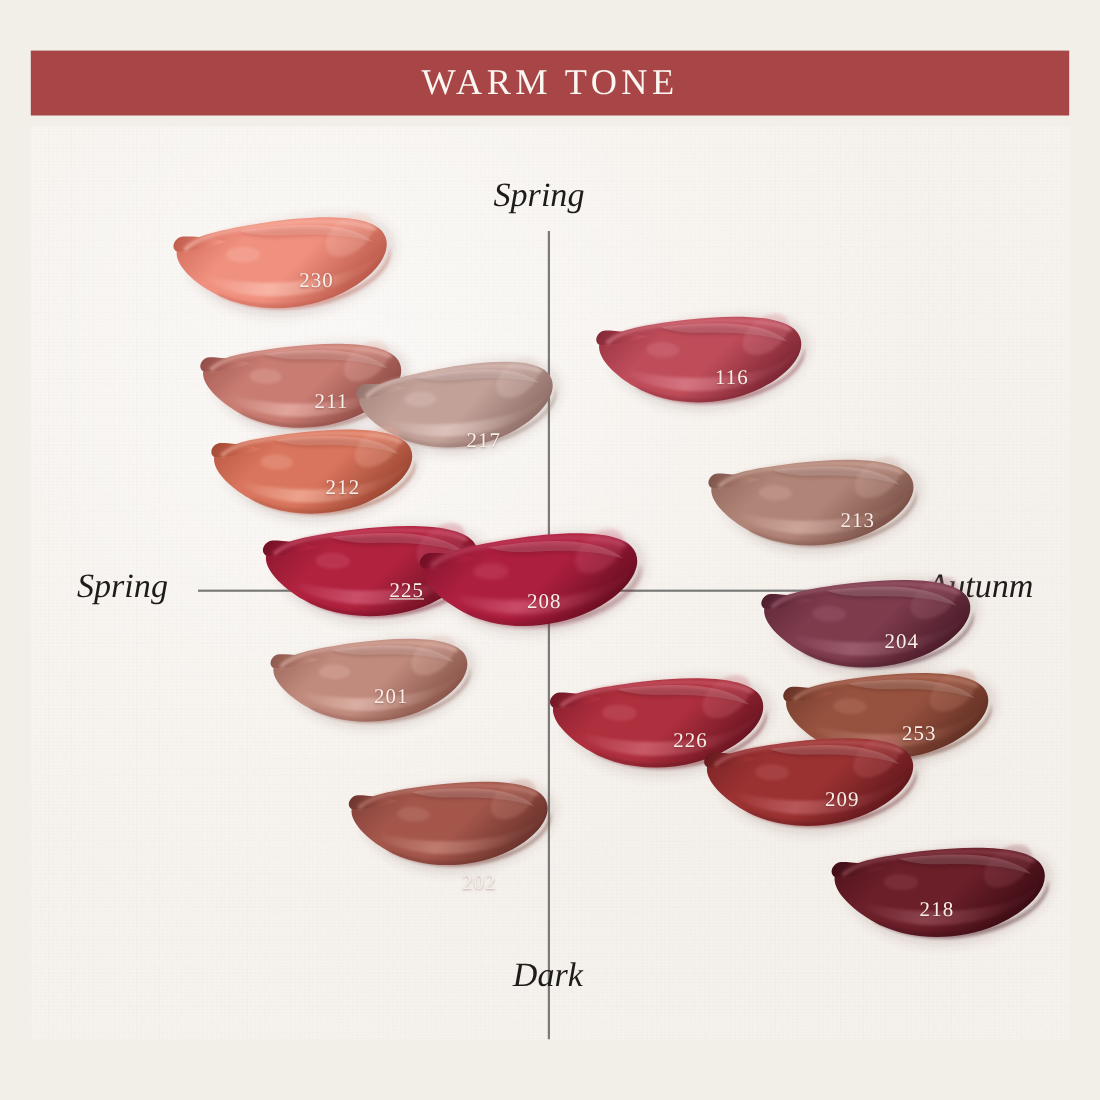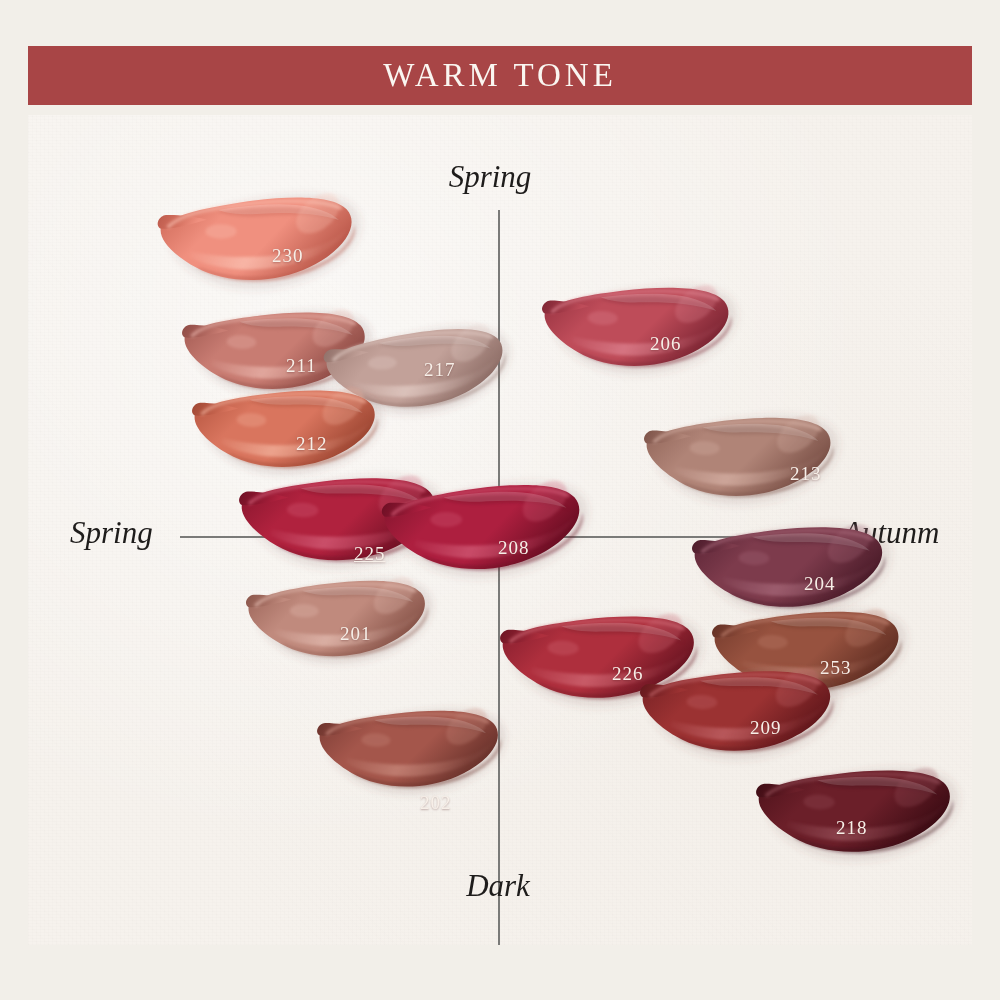--- a/index.html
+++ b/index.html
@@ -308,21 +308,21 @@
 
     <path d="M14,15 C30,9 54,15 88,25 C122,35 158,51 172,66" fill="none" stroke="url(#rim_g2)" stroke-width="3.4" stroke-linecap="round" filter="url(#soft_g2)"></path>
 
     <ellipse cx="150" cy="62" rx="24" ry="15" fill="#E4CEC7" opacity="0.28" transform="rotate(-16 150 62)" filter="url(#soft_g2)"></ellipse>
 
     <path d="M26,64 C48,86 86,103 124,106 C150,108 170,100 178,86 C176,102 150,112 118,110 C78,107 42,88 22,62 Z" fill="#8F6F68" opacity="0.42" filter="url(#soft_g2)"></path>
 
     <ellipse cx="58" cy="40" rx="15" ry="7" fill="#E4CEC7" opacity="0.30" transform="rotate(24 58 40)" filter="url(#soft_g2)"></ellipse>
   </svg>
         </div>
-        <div class="swatch-number" style="left: 396px; top: 244px;">217</div>
+        <div class="swatch-number" style="left: 396px; top: 275px;">217</div>
         <div class="swatch" style="left: 168px; top: 250px; transform: rotate(-22deg) scale(0.98);">
           <svg width="190" height="112" viewBox="0 0 190 112">
     <defs>
       <linearGradient id="body_g3" x1="0%" y1="0%" x2="78%" y2="100%">
         <stop offset="0%" stop-color="#BB5A45"></stop>
         <stop offset="28%" stop-color="#D9755E"></stop>
         <stop offset="62%" stop-color="#D9755E"></stop>
         <stop offset="100%" stop-color="#9E4733"></stop>
       </linearGradient>
       <linearGradient id="tail_g3" x1="0%" y1="0%" x2="100%" y2="60%">
@@ -424,21 +424,21 @@
 
     <path d="M14,15 C30,9 54,15 88,25 C122,35 158,51 172,66" fill="none" stroke="url(#rim_g4)" stroke-width="3.4" stroke-linecap="round" filter="url(#soft_g4)"></path>
 
     <ellipse cx="150" cy="62" rx="24" ry="15" fill="#D4607A" opacity="0.28" transform="rotate(-16 150 62)" filter="url(#soft_g4)"></ellipse>
 
     <path d="M26,64 C48,86 86,103 124,106 C150,108 170,100 178,86 C176,102 150,112 118,110 C78,107 42,88 22,62 Z" fill="#6E1024" opacity="0.42" filter="url(#soft_g4)"></path>
 
     <ellipse cx="58" cy="40" rx="15" ry="7" fill="#D4607A" opacity="0.30" transform="rotate(24 58 40)" filter="url(#soft_g4)"></ellipse>
   </svg>
         </div>
-        <div class="swatch-number" style="left: 326px; top: 428px; text-decoration: underline;">225</div>
+        <div class="swatch-number" style="left: 326px; top: 412px; text-decoration: underline;">225</div>
         <div class="swatch" style="left: 366px; top: 348px; transform: rotate(-24deg) scale(1.06);">
           <svg width="190" height="112" viewBox="0 0 190 112">
     <defs>
       <linearGradient id="body_g5" x1="0%" y1="0%" x2="78%" y2="100%">
         <stop offset="0%" stop-color="#8A1630"></stop>
         <stop offset="28%" stop-color="#AD1F3F"></stop>
         <stop offset="62%" stop-color="#AD1F3F"></stop>
         <stop offset="100%" stop-color="#6B0E23"></stop>
       </linearGradient>
       <linearGradient id="tail_g5" x1="0%" y1="0%" x2="100%" y2="60%">
@@ -482,21 +482,21 @@
 
     <path d="M14,15 C30,9 54,15 88,25 C122,35 158,51 172,66" fill="none" stroke="url(#rim_g5)" stroke-width="3.4" stroke-linecap="round" filter="url(#soft_g5)"></path>
 
     <ellipse cx="150" cy="62" rx="24" ry="15" fill="#D35D78" opacity="0.28" transform="rotate(-16 150 62)" filter="url(#soft_g5)"></ellipse>
 
     <path d="M26,64 C48,86 86,103 124,106 C150,108 170,100 178,86 C176,102 150,112 118,110 C78,107 42,88 22,62 Z" fill="#6B0E23" opacity="0.42" filter="url(#soft_g5)"></path>
 
     <ellipse cx="58" cy="40" rx="15" ry="7" fill="#D35D78" opacity="0.30" transform="rotate(24 58 40)" filter="url(#soft_g5)"></ellipse>
   </svg>
         </div>
-        <div class="swatch-number" style="left: 470px; top: 422px;">208</div>
+        <div class="swatch-number" style="left: 451px; top: 422px;">208</div>
         <div class="swatch" style="left: 220px; top: 440px; transform: rotate(-23deg) scale(0.96);">
           <svg width="190" height="112" viewBox="0 0 190 112">
     <defs>
       <linearGradient id="body_g6" x1="0%" y1="0%" x2="78%" y2="100%">
         <stop offset="0%" stop-color="#A26B5F"></stop>
         <stop offset="28%" stop-color="#C08A7D"></stop>
         <stop offset="62%" stop-color="#C08A7D"></stop>
         <stop offset="100%" stop-color="#8A564B"></stop>
       </linearGradient>
       <linearGradient id="tail_g6" x1="0%" y1="0%" x2="100%" y2="60%">
@@ -656,21 +656,21 @@
 
     <path d="M14,15 C30,9 54,15 88,25 C122,35 158,51 172,66" fill="none" stroke="url(#rim_g8)" stroke-width="3.4" stroke-linecap="round" filter="url(#soft_g8)"></path>
 
     <ellipse cx="150" cy="62" rx="24" ry="15" fill="#DE8491" opacity="0.28" transform="rotate(-16 150 62)" filter="url(#soft_g8)"></ellipse>
 
     <path d="M26,64 C48,86 86,103 124,106 C150,108 170,100 178,86 C176,102 150,112 118,110 C78,107 42,88 22,62 Z" fill="#7E2634" opacity="0.42" filter="url(#soft_g8)"></path>
 
     <ellipse cx="58" cy="40" rx="15" ry="7" fill="#DE8491" opacity="0.30" transform="rotate(24 58 40)" filter="url(#soft_g8)"></ellipse>
   </svg>
         </div>
-        <div class="swatch-number" style="left: 622px; top: 218px;">206</div>
+        <div class="swatch-number" style="left: 622px; top: 218px;">116</div>
         <div class="swatch" style="left: 622px; top: 278px; transform: rotate(-22deg) scale(1);">
           <svg width="190" height="112" viewBox="0 0 190 112">
     <defs>
       <linearGradient id="body_g9" x1="0%" y1="0%" x2="78%" y2="100%">
         <stop offset="0%" stop-color="#95695D"></stop>
         <stop offset="28%" stop-color="#B08477"></stop>
         <stop offset="62%" stop-color="#B08477"></stop>
         <stop offset="100%" stop-color="#7C5248"></stop>
       </linearGradient>
       <linearGradient id="tail_g9" x1="0%" y1="0%" x2="100%" y2="60%">
@@ -714,21 +714,21 @@
 
     <path d="M14,15 C30,9 54,15 88,25 C122,35 158,51 172,66" fill="none" stroke="url(#rim_g9)" stroke-width="3.4" stroke-linecap="round" filter="url(#soft_g9)"></path>
 
     <ellipse cx="150" cy="62" rx="24" ry="15" fill="#D7B2A6" opacity="0.28" transform="rotate(-16 150 62)" filter="url(#soft_g9)"></ellipse>
 
     <path d="M26,64 C48,86 86,103 124,106 C150,108 170,100 178,86 C176,102 150,112 118,110 C78,107 42,88 22,62 Z" fill="#7C5248" opacity="0.42" filter="url(#soft_g9)"></path>
 
     <ellipse cx="58" cy="40" rx="15" ry="7" fill="#D7B2A6" opacity="0.30" transform="rotate(24 58 40)" filter="url(#soft_g9)"></ellipse>
   </svg>
         </div>
-        <div class="swatch-number" style="left: 762px; top: 348px;">213</div>
+        <div class="swatch-number" style="left: 736px; top: 348px;">213</div>
         <div class="swatch" style="left: 672px; top: 388px; transform: rotate(-22deg) scale(1.02);">
           <svg width="190" height="112" viewBox="0 0 190 112">
     <defs>
       <linearGradient id="body_g10" x1="0%" y1="0%" x2="78%" y2="100%">
         <stop offset="0%" stop-color="#62293A"></stop>
         <stop offset="28%" stop-color="#7D3B4C"></stop>
         <stop offset="62%" stop-color="#7D3B4C"></stop>
         <stop offset="100%" stop-color="#4C1C2A"></stop>
       </linearGradient>
       <linearGradient id="tail_g10" x1="0%" y1="0%" x2="100%" y2="60%">

